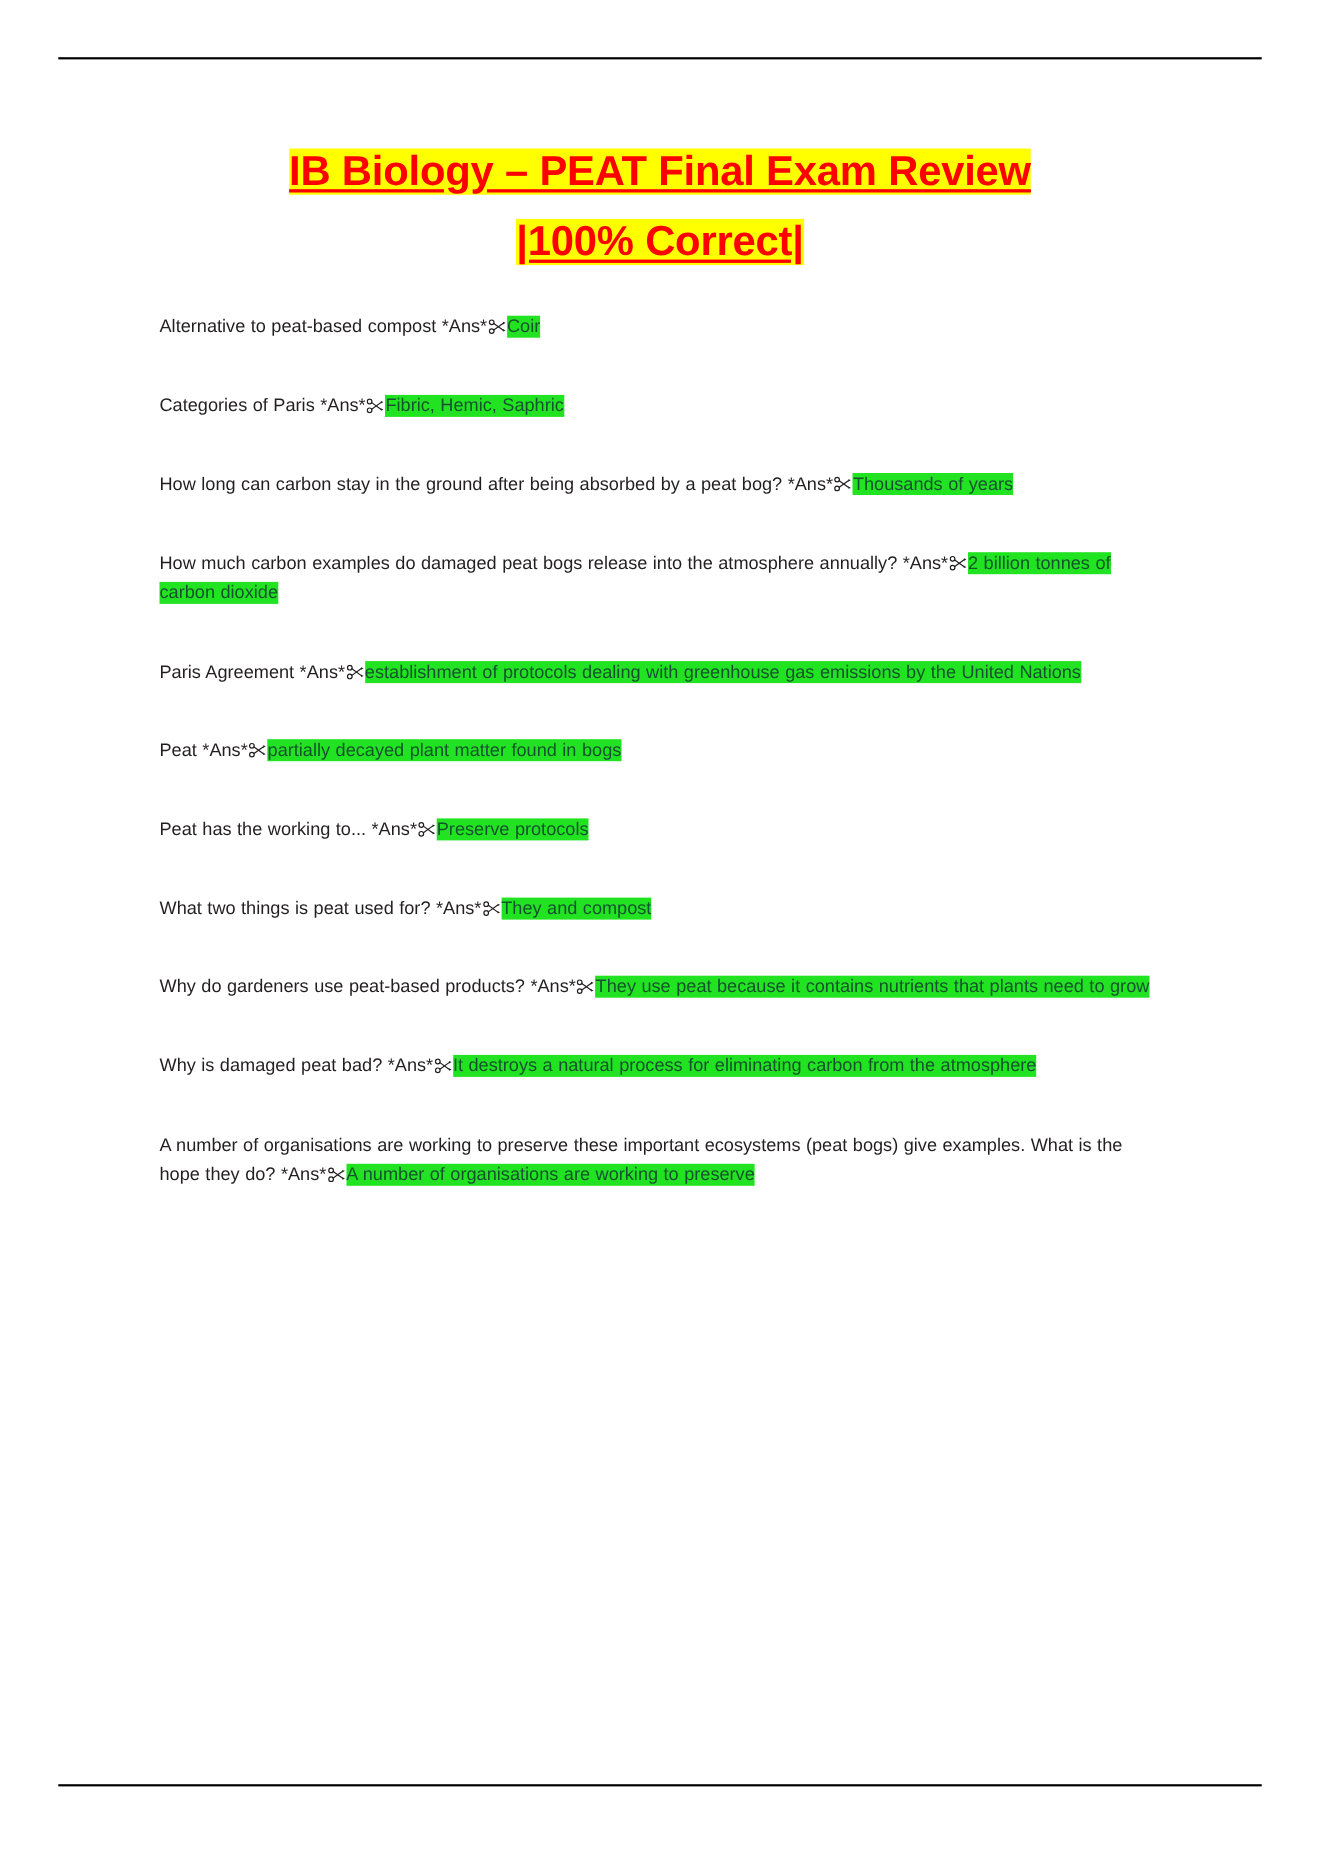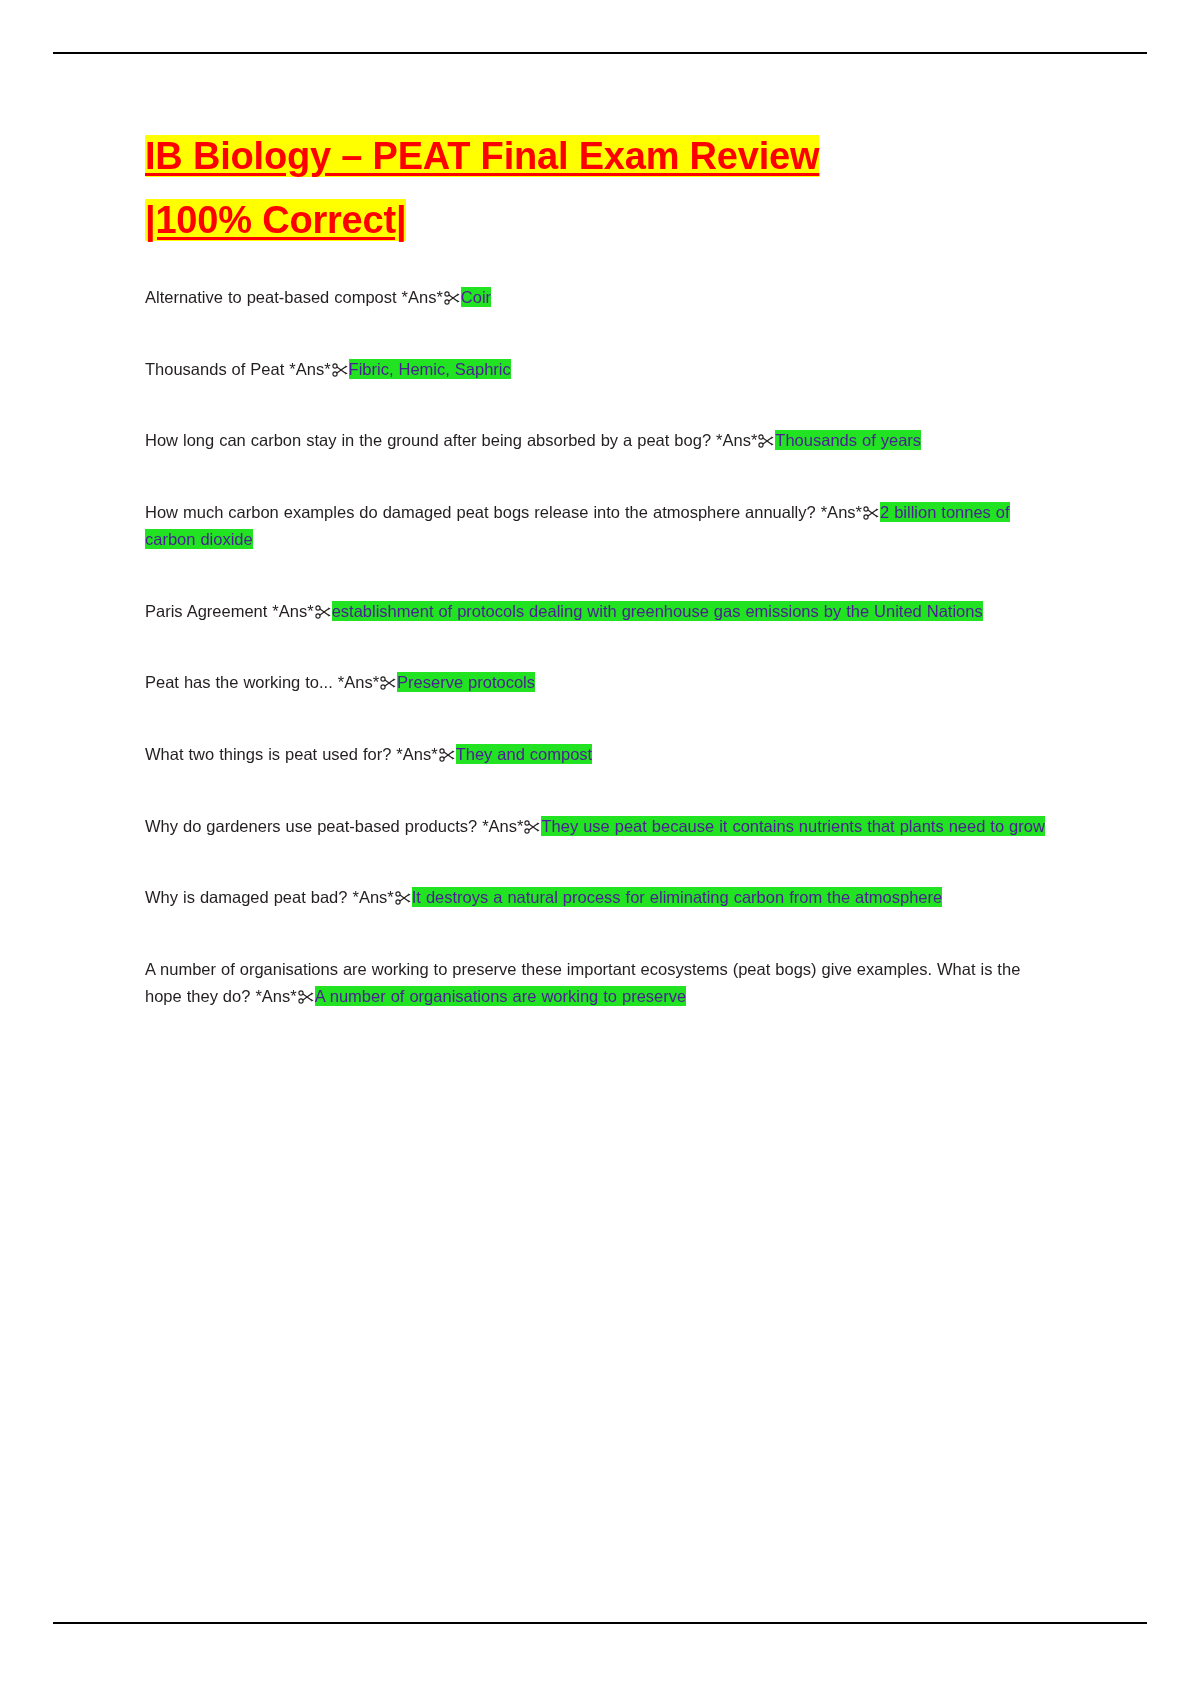--- a/index.html
+++ b/index.html
@@ -31,20 +31,21 @@
   .rule-bottom { top: 1622px; }
 
   .content {
     position: absolute;
     left: 145px;
     top: 130px;
     width: 910px;
   }
 
   .doc-title {
+    text-align: center;
     color: #ff0000;
     font-weight: bold;
     font-size: 38px;
     line-height: 1.42;
     margin: 0 0 0 0;
     letter-spacing: -0.2px;
   }
   .doc-title .hl {
     background: #ffff00;
     text-decoration: underline;
@@ -65,21 +66,21 @@
   }
   .qa .q { }
   .qa .flag {
     display: inline-block;
     position: relative;
     top: 2px;
     margin: 0 1px;
   }
   .ans {
     background: #22e322;
-    color: #4c1d95;
+    color: #14532d;
     box-decoration-break: clone;
     -webkit-box-decoration-break: clone;
     padding: 1px 0;
   }
 </style>
 </head>
 <body>
 
 <div class="page">
 
@@ -97,21 +98,21 @@
         <div class="qa"><span class="q">Alternative to peat-based compost</span><span>  *Ans*</span><span class="flag"><svg width="16" height="14" viewBox="0 0 16 14" aria-hidden="true">
               <g fill="#231f20">
                 <circle cx="3" cy="3" r="2.1" fill="none" stroke="#231f20" stroke-width="1.1"></circle>
                 <circle cx="3" cy="11" r="2.1" fill="none" stroke="#231f20" stroke-width="1.1"></circle>
                 <path d="M4.6 3.8 L13.5 10.2" stroke="#231f20" stroke-width="1.1" fill="none"></path>
                 <path d="M4.6 10.2 L13.5 3.8" stroke="#231f20" stroke-width="1.1" fill="none"></path>
                 <path d="M13.2 2.6 L15.6 3.4 L13.2 4.9 Z"></path>
                 <path d="M13.2 9.1 L15.6 10.6 L13.2 11.4 Z"></path>
               </g>
             </svg></span><span class="ans">Coir</span></div>
-        <div class="qa"><span class="q">Thousands of Peat</span><span>  *Ans*</span><span class="flag"><svg width="16" height="14" viewBox="0 0 16 14" aria-hidden="true">
+        <div class="qa"><span class="q">Categories of Paris</span><span>  *Ans*</span><span class="flag"><svg width="16" height="14" viewBox="0 0 16 14" aria-hidden="true">
               <g fill="#231f20">
                 <circle cx="3" cy="3" r="2.1" fill="none" stroke="#231f20" stroke-width="1.1"></circle>
                 <circle cx="3" cy="11" r="2.1" fill="none" stroke="#231f20" stroke-width="1.1"></circle>
                 <path d="M4.6 3.8 L13.5 10.2" stroke="#231f20" stroke-width="1.1" fill="none"></path>
                 <path d="M4.6 10.2 L13.5 3.8" stroke="#231f20" stroke-width="1.1" fill="none"></path>
                 <path d="M13.2 2.6 L15.6 3.4 L13.2 4.9 Z"></path>
                 <path d="M13.2 9.1 L15.6 10.6 L13.2 11.4 Z"></path>
               </g>
             </svg></span><span class="ans">Fibric, Hemic, Saphric</span></div>
         <div class="qa"><span class="q">How long can carbon stay in the ground after being absorbed by a peat bog?</span><span>  *Ans*</span><span class="flag"><svg width="16" height="14" viewBox="0 0 16 14" aria-hidden="true">
@@ -137,20 +138,30 @@
         <div class="qa"><span class="q">Paris Agreement</span><span>  *Ans*</span><span class="flag"><svg width="16" height="14" viewBox="0 0 16 14" aria-hidden="true">
               <g fill="#231f20">
                 <circle cx="3" cy="3" r="2.1" fill="none" stroke="#231f20" stroke-width="1.1"></circle>
                 <circle cx="3" cy="11" r="2.1" fill="none" stroke="#231f20" stroke-width="1.1"></circle>
                 <path d="M4.6 3.8 L13.5 10.2" stroke="#231f20" stroke-width="1.1" fill="none"></path>
                 <path d="M4.6 10.2 L13.5 3.8" stroke="#231f20" stroke-width="1.1" fill="none"></path>
                 <path d="M13.2 2.6 L15.6 3.4 L13.2 4.9 Z"></path>
                 <path d="M13.2 9.1 L15.6 10.6 L13.2 11.4 Z"></path>
               </g>
             </svg></span><span class="ans">establishment of protocols dealing with greenhouse gas emissions by the United Nations</span></div>
+        <div class="qa"><span class="q">Peat</span><span>  *Ans*</span><span class="flag"><svg width="16" height="14" viewBox="0 0 16 14" aria-hidden="true">
+              <g fill="#231f20">
+                <circle cx="3" cy="3" r="2.1" fill="none" stroke="#231f20" stroke-width="1.1"></circle>
+                <circle cx="3" cy="11" r="2.1" fill="none" stroke="#231f20" stroke-width="1.1"></circle>
+                <path d="M4.6 3.8 L13.5 10.2" stroke="#231f20" stroke-width="1.1" fill="none"></path>
+                <path d="M4.6 10.2 L13.5 3.8" stroke="#231f20" stroke-width="1.1" fill="none"></path>
+                <path d="M13.2 2.6 L15.6 3.4 L13.2 4.9 Z"></path>
+                <path d="M13.2 9.1 L15.6 10.6 L13.2 11.4 Z"></path>
+              </g>
+            </svg></span><span class="ans">partially decayed plant matter found in bogs</span></div>
         <div class="qa"><span class="q">Peat has the working to...</span><span>  *Ans*</span><span class="flag"><svg width="16" height="14" viewBox="0 0 16 14" aria-hidden="true">
               <g fill="#231f20">
                 <circle cx="3" cy="3" r="2.1" fill="none" stroke="#231f20" stroke-width="1.1"></circle>
                 <circle cx="3" cy="11" r="2.1" fill="none" stroke="#231f20" stroke-width="1.1"></circle>
                 <path d="M4.6 3.8 L13.5 10.2" stroke="#231f20" stroke-width="1.1" fill="none"></path>
                 <path d="M4.6 10.2 L13.5 3.8" stroke="#231f20" stroke-width="1.1" fill="none"></path>
                 <path d="M13.2 2.6 L15.6 3.4 L13.2 4.9 Z"></path>
                 <path d="M13.2 9.1 L15.6 10.6 L13.2 11.4 Z"></path>
               </g>
             </svg></span><span class="ans">Preserve protocols</span></div>

